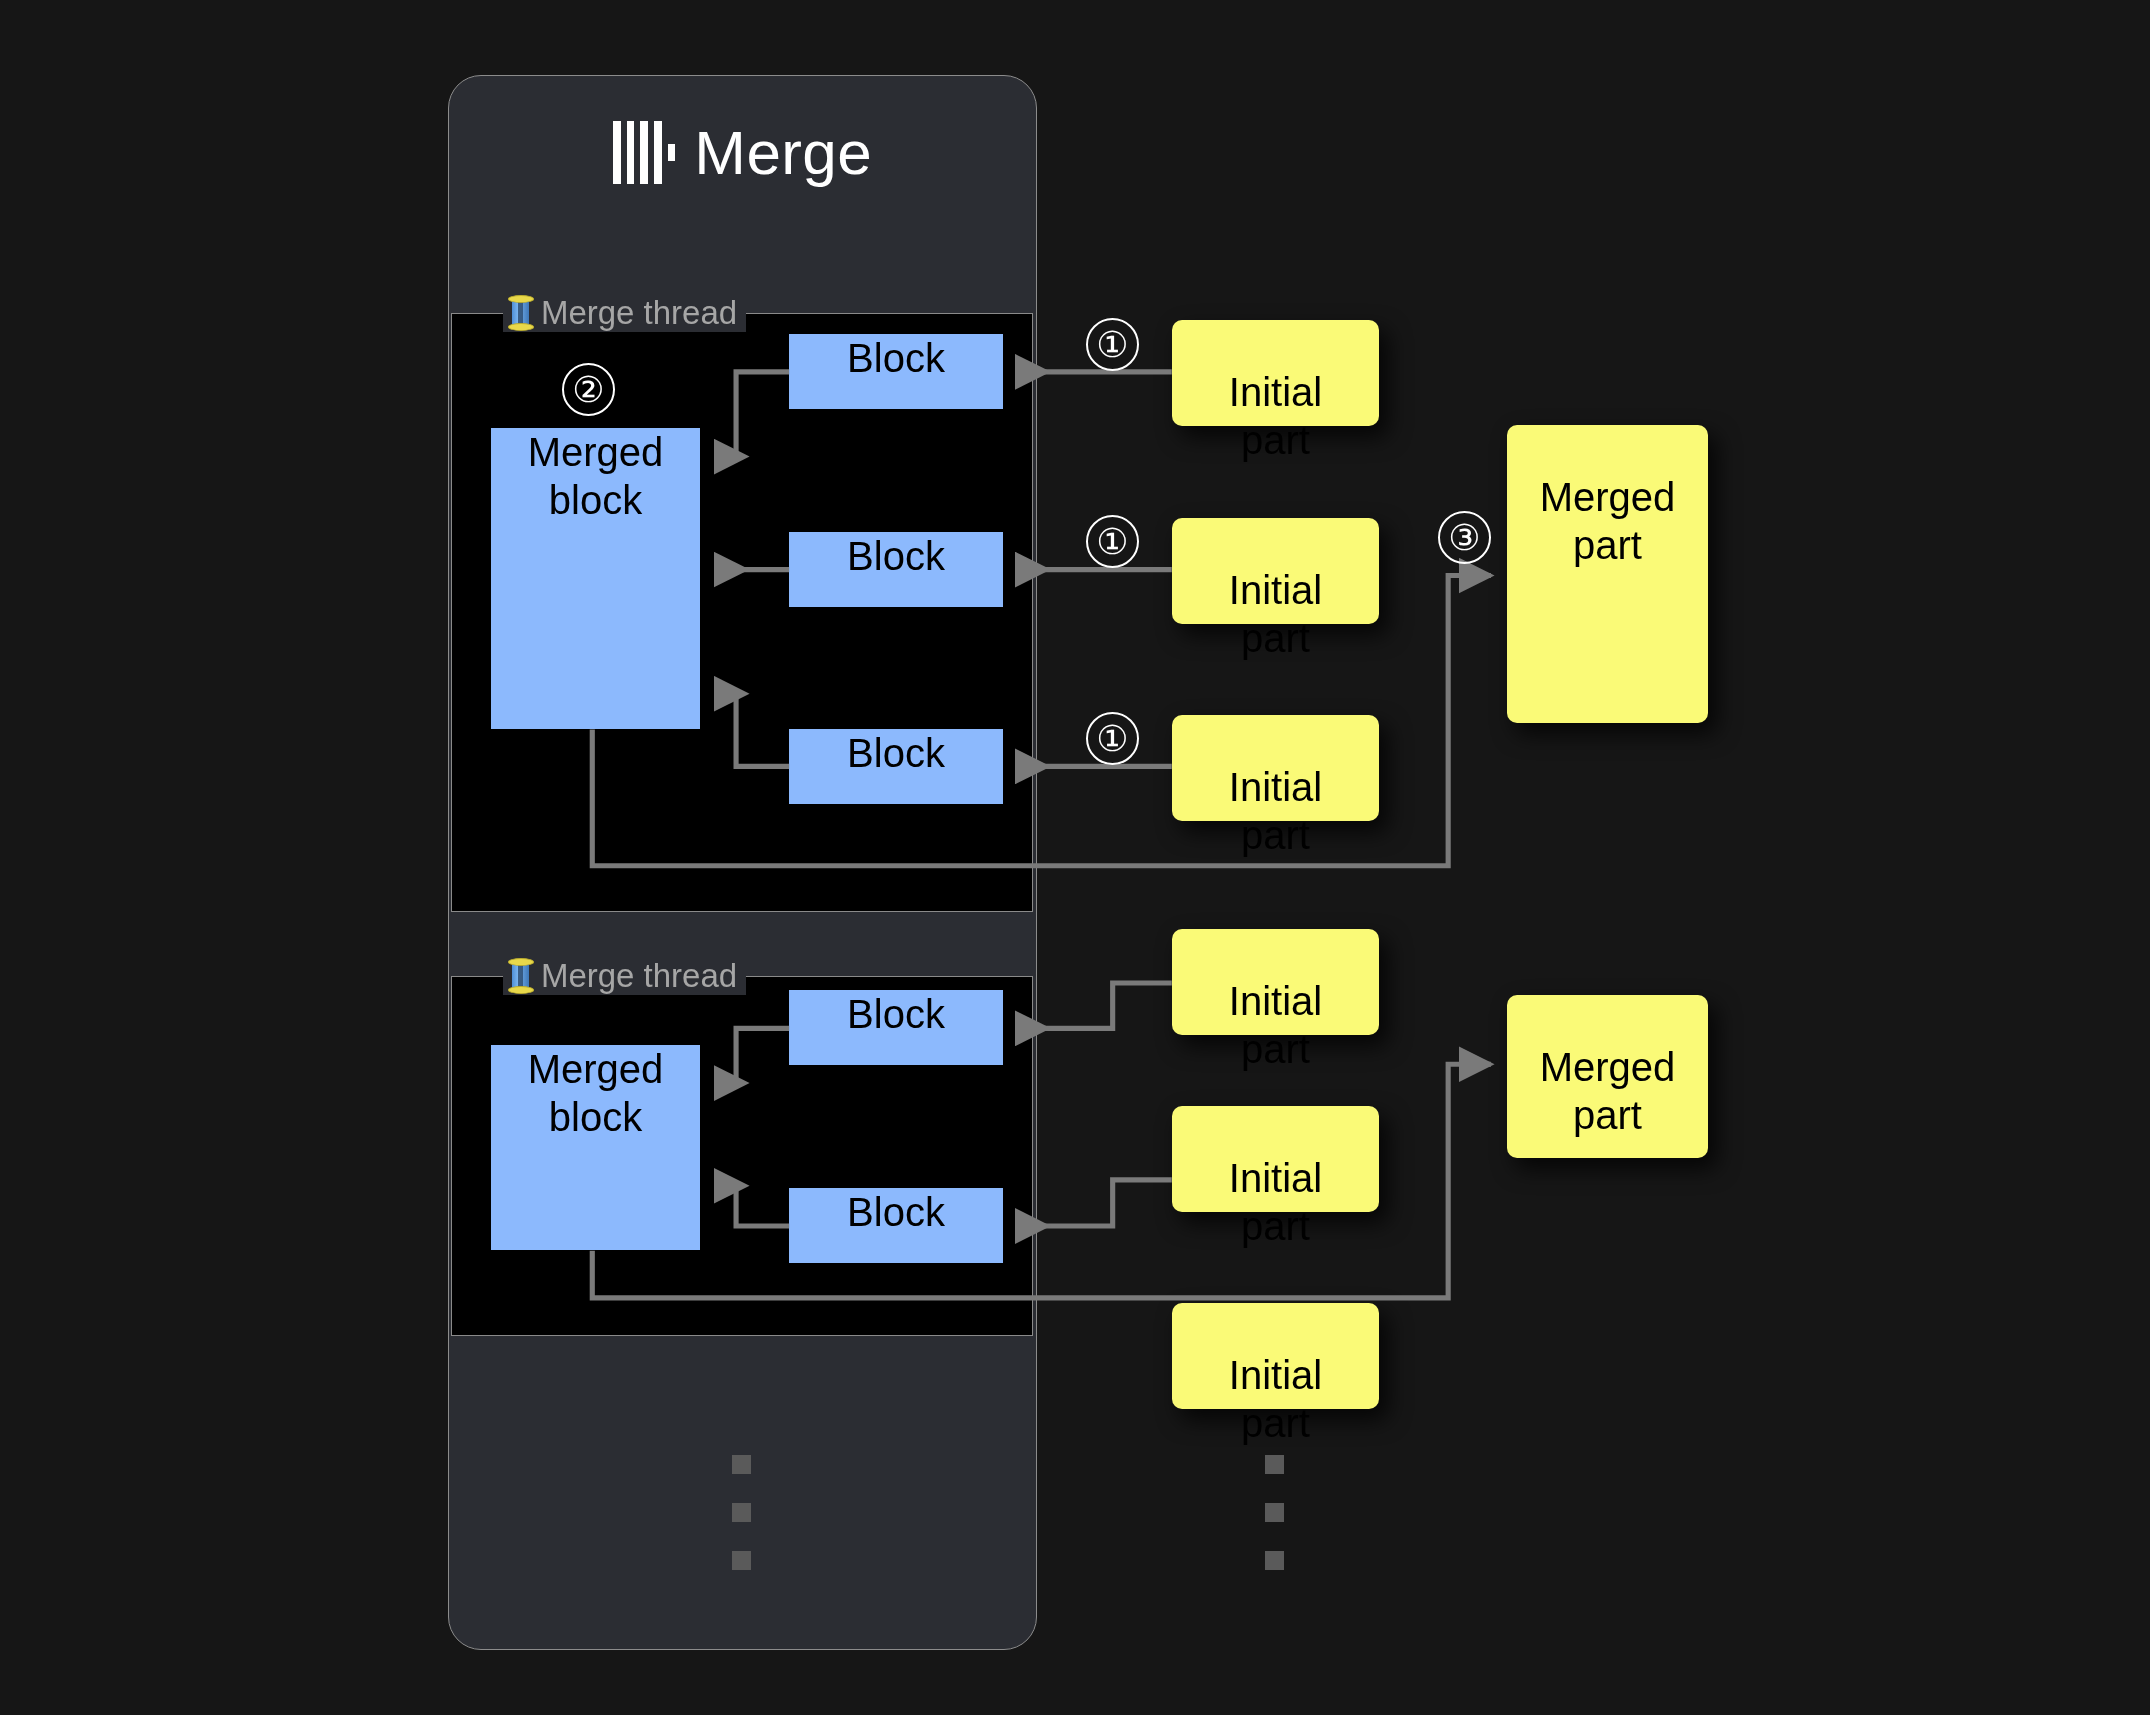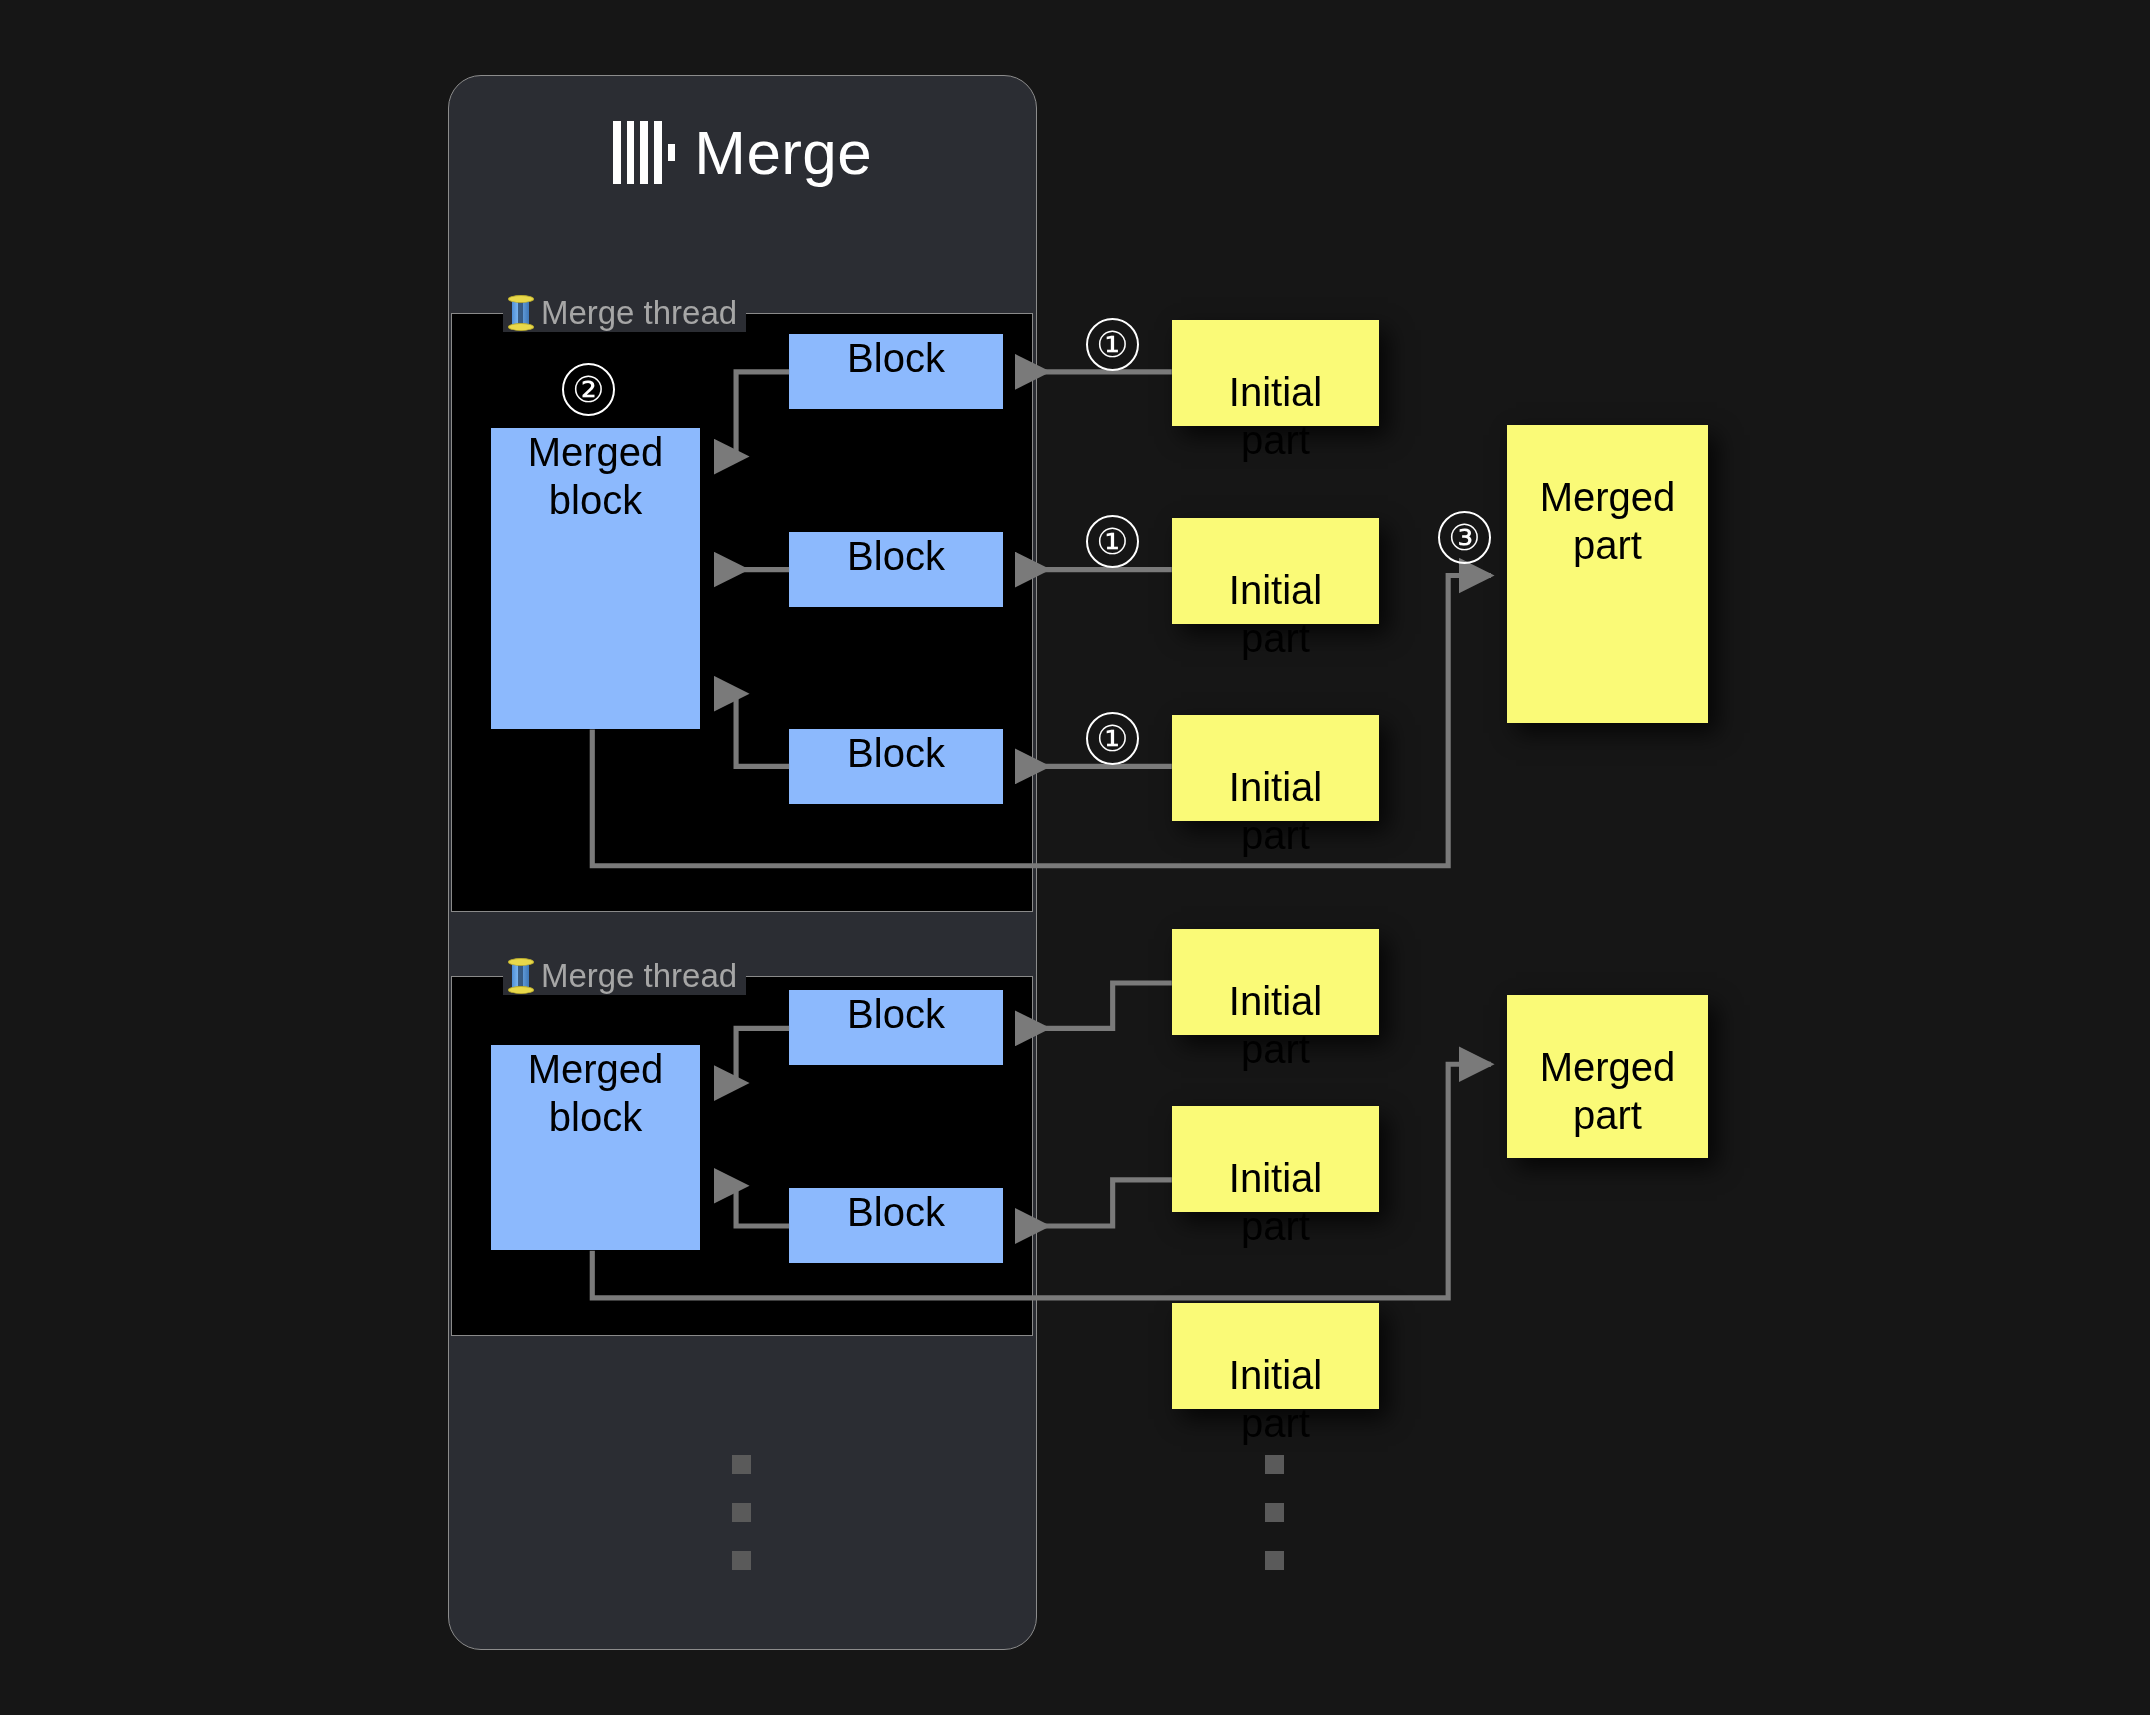--- a/index.html
+++ b/index.html
@@ -127,20 +127,21 @@
     color: #000000;
     font-size: 40px;
     line-height: 48px;
     box-sizing: border-box;
     z-index: 4;
   }
   .box.blue { background: #8cb9fd; }
   .box.yellow {
     background: #fafa77;
     box-shadow: 8.6px 10.3px 22px rgba(0,0,0,.75);
+    border-radius: 10px;
   }
 
   
   .step {
     position: absolute;
     width: 53px;
     height: 53px;
     border: 2.6px solid #ffffff;
     border-radius: 50%;
     color: #ffffff;

